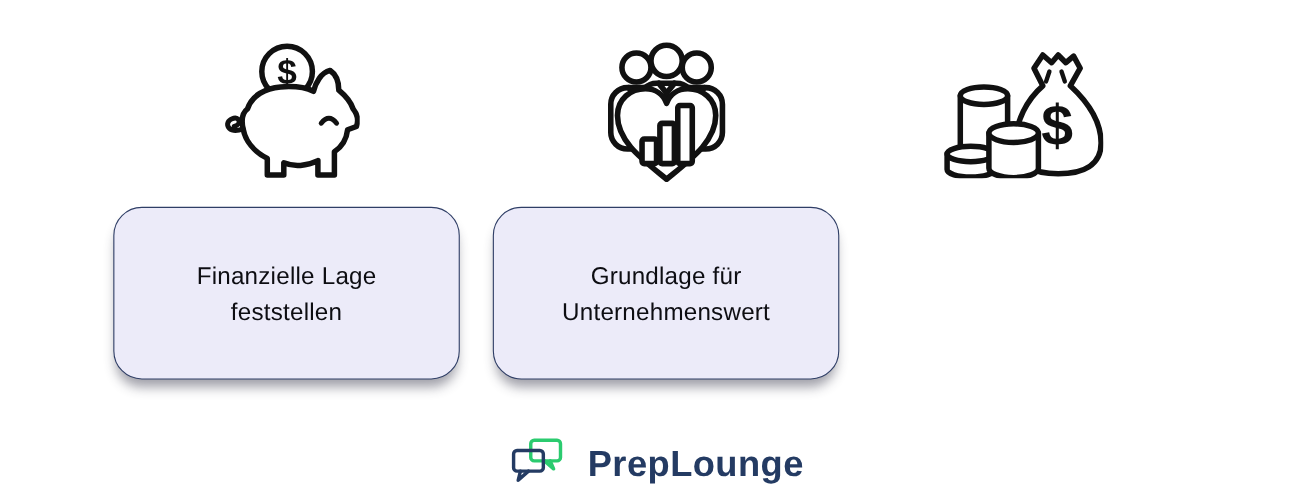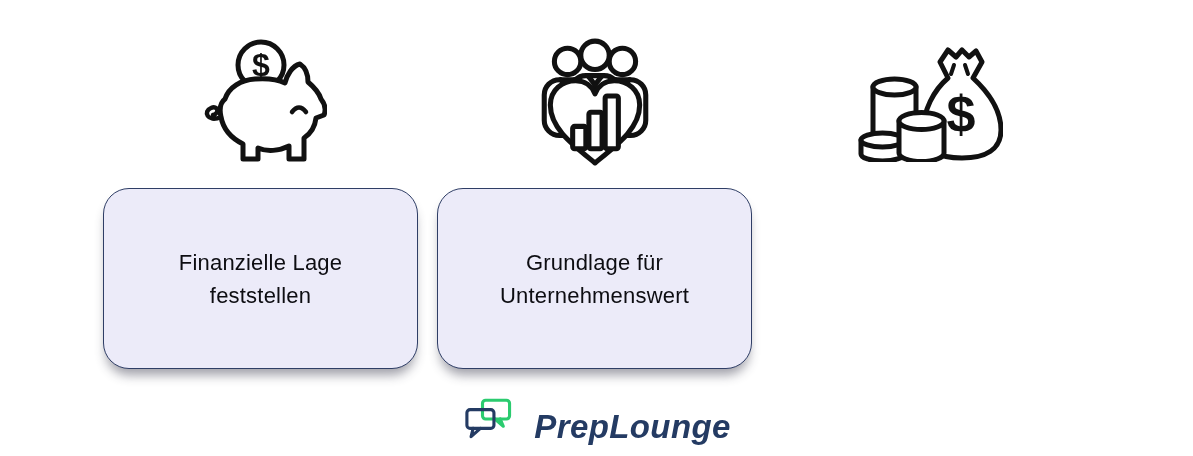--- a/index.html
+++ b/index.html
@@ -5,47 +5,47 @@
   html,body{margin:0;padding:0;background:#ffffff;}
   .canvas{
     position:relative;
     width:1193px;height:456px;
     background:#ffffff;
     font-family:"Liberation Sans",sans-serif;
     overflow:hidden;
   }
   .col{position:absolute;top:0;width:315px;}
   .col-1{left:103px;}
-  .col-2{left:437px;}
+  .col-2{left:448px;}
   .col-3{left:772px;}
   .icon-box{
     height:188px;
     display:flex;align-items:center;justify-content:center;
     padding-top:14px;box-sizing:border-box;
   }
   .card{
-    height:181px;box-sizing:border-box;
+    height:157px;box-sizing:border-box;
     background:#ECEBF9;
     border:1.5px solid #2F3E66;
     border-radius:26px;
     box-shadow:0 9px 11px -3px rgba(45,45,65,0.45);
     display:flex;align-items:center;justify-content:flex-start;
     padding:10px 26px;
     text-align:center;
   }
   .card-label{
     font-size:22px;line-height:33px;
     font-weight:500;
     color:#0D0D12;
     letter-spacing:0.2px;
   }
   .logo{
     position:absolute;left:50%;top:397px;
     transform:translateX(-50%);
-    display:flex;align-items:flex-end;gap:20px;font-style:italic;
+    display:flex;align-items:center;gap:20px;
   }
   .logo-text{
     font-size:33px;font-weight:600;
     color:#243B63;letter-spacing:0.4px;
     line-height:1;padding-top:2px;
   }
   .icon-svg{display:block;}
   svg text{font-family:"Liberation Sans",sans-serif;}
 </style>
 </head>

